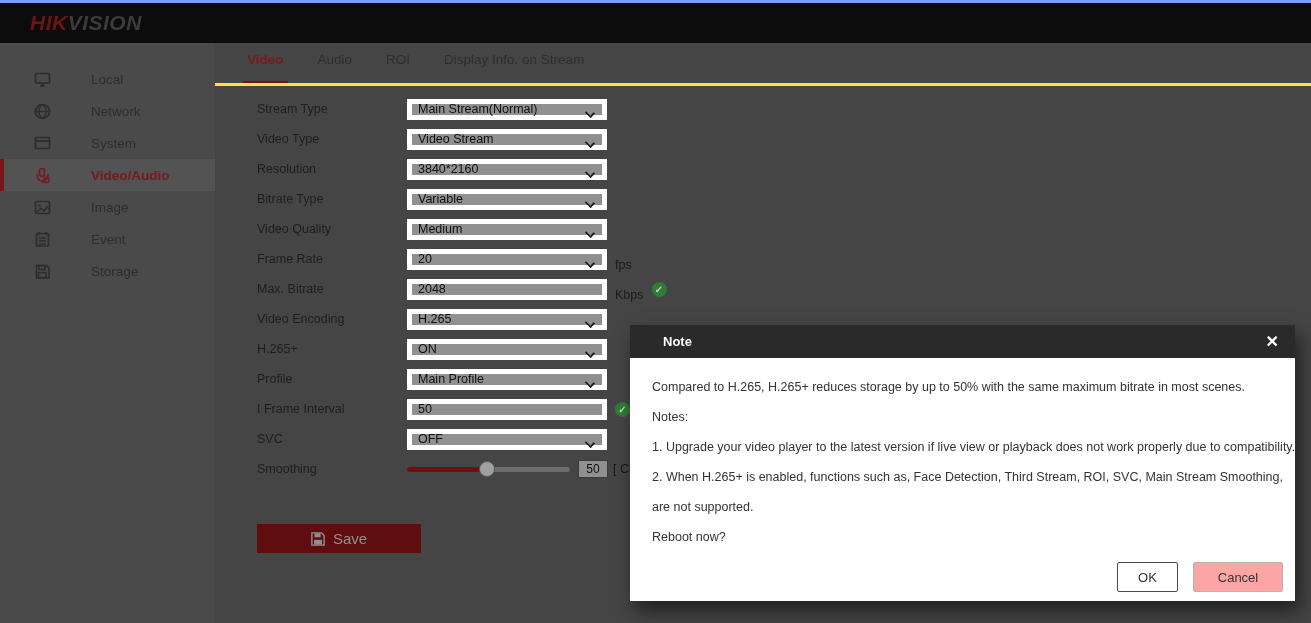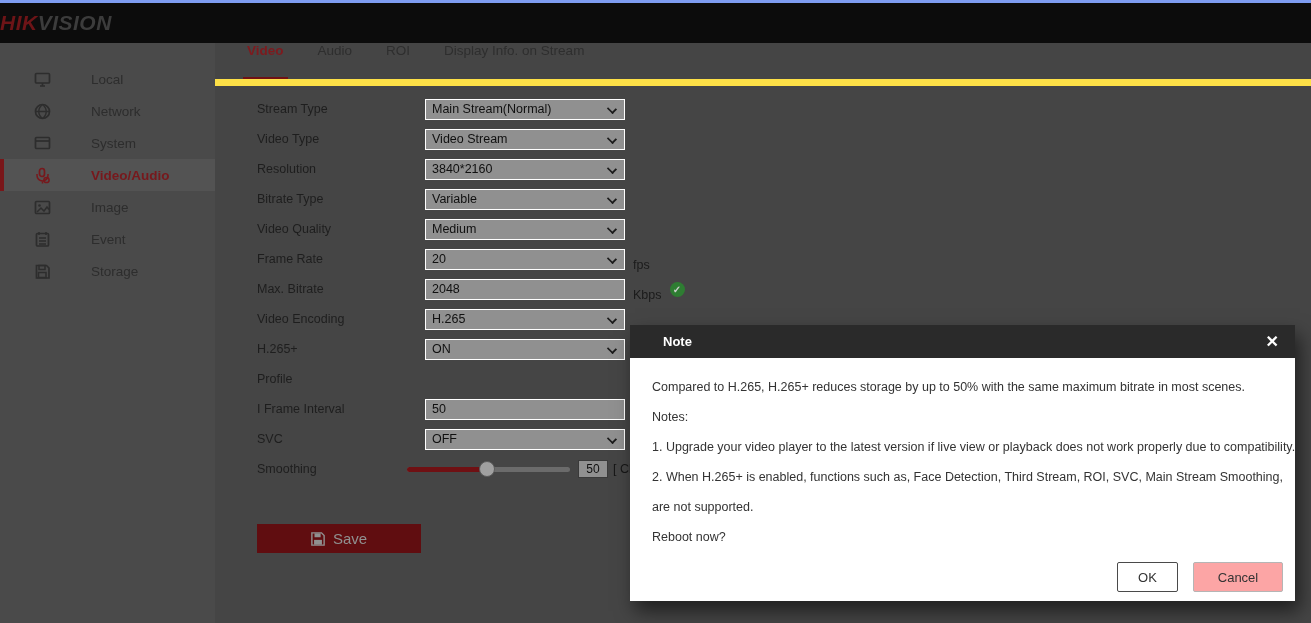--- a/index.html
+++ b/index.html
@@ -3,50 +3,50 @@
 <meta charset="utf-8">
 <style>
   * { margin:0; padding:0; box-sizing:border-box; }
   html,body { width:1311px; height:623px; overflow:hidden; }
   body { font-family:"Liberation Sans", sans-serif; background:#454545; }
   #app { position:relative; width:1311px; height:623px; }
 
   
   #topline { height:3px; background:#7e9df2; }
   #topnav { height:40px; background:#0c0c0c; display:flex; align-items:stretch; }
-  #logo { width:233px; display:flex; align-items:center; 
+  #logo { width:233px; display:flex; align-items:center; padding-left:30px;
           font-style:italic; font-weight:bold; font-size:21px; letter-spacing:.5px; }
   #logo .hik { color:#6d1417; }
   #logo .vision { color:#3c3c3c; }
   .nav-item { width:122px; display:flex; align-items:center; justify-content:center;
               color:#8a8a8a; font-size:13.5px; cursor:pointer; }
   .nav-item.active { background:#4e0d0d; color:#9a9a9a; font-weight:bold; }
 
   
   #main { display:flex; height:580px; }
   #sidebar { width:215px; background:#4a4a4a; padding-top:20px; flex-shrink:0; }
   .side-item { height:32px; display:flex; align-items:center; padding-left:30px;
                border-left:4px solid transparent; color:#2d2d2d; font-size:13.5px; cursor:pointer;gap:26px; }
   .side-item svg { width:17px; height:17px; margin-right:14px; flex-shrink:0; }
   .side-item.active { background:#535353; border-left-color:#7a1619; color:#77181c; font-weight:bold; }
 
   #content { flex:1; background:#454545; position:relative; }
-  #tabbar { height:43px; display:flex; padding-left:28px;
-            border-bottom:7px solid #fde047; }
+  #tabbar { height:43px; display:flex; align-items:flex-end; padding-left:28px;
+            border-bottom:3px solid #fde047; }
   .tab { font-size:13.5px; color:#2e2e2e; padding:0 4px 14px 4px; margin-right:26px;
          border-bottom:2px solid transparent; cursor:pointer; }
   .tab.active { color:#7e1a1e; font-weight:bold; border-bottom-color:#701114; }
 
   
   #form { padding-top:8px; }
   .frow { height:30px; display:flex; align-items:center; padding-left:42px; }
   .flabel { width:150px; font-size:12.5px; color:#1e1e1e; }
-  .select, .tinput { width:200px; height:21px; background:#909090; border:1px solid #ffffff;
+  .select, .tinput { width:200px; height:21px; background:#909090; border:5px solid #ffffff;
          display:flex; align-items:center; font-size:12.5px; color:#101010; padding:0 6px;
-         position:relative;margin-left:18px; }
+         position:relative; }
   .select { cursor:pointer; }
   .select .chev { position:absolute; right:8px; top:5px; width:8px; height:8px;
          border-right:2px solid #1a1a1a; border-bottom:2px solid #1a1a1a;
          transform:rotate(45deg) scale(1,.8); }
   .suffix { font-size:12.5px; color:#1b1b1b; margin-left:8px;margin-top:12px; }
   .check { width:15px; height:15px; border-radius:50%; background:#2e7d32; color:#cfcfcf;
            font-size:10px; font-weight:bold; display:flex; align-items:center; justify-content:center;
            margin-left:8px; }
   .slider { width:163px; height:5px; border-radius:3px; background:#6b6b6b; position:relative; margin-right:8px; }
   .slider .fill { position:absolute; left:0; top:0; bottom:0; border-radius:3px; background:#6f1013; }
@@ -214,20 +214,24 @@
           </div>
           <div class="frow">
             <span class="flabel">H.265+</span>
             <div class="select">
               <span>ON</span>
               <span class="chev"></span>
             </div>
           </div>
           <div class="frow">
             <span class="flabel">Profile</span>
+            <div class="select">
+              <span>Main Profile</span>
+              <span class="chev"></span>
+            </div>
           </div>
           <div class="frow">
             <span class="flabel">I Frame Interval</span>
             <div class="tinput">50</div>
             <span class="check">✓</span>
           </div>
           <div class="frow">
             <span class="flabel">SVC</span>
             <div class="select">
               <span>OFF</span>

